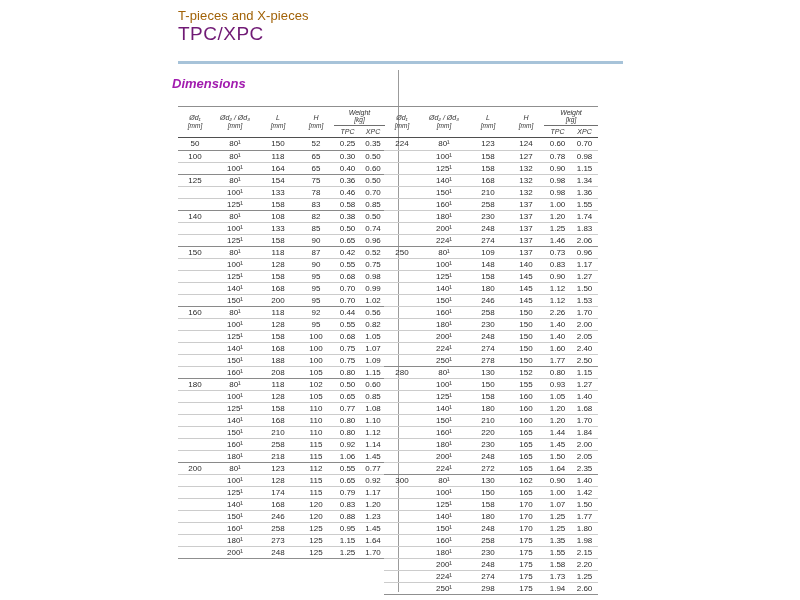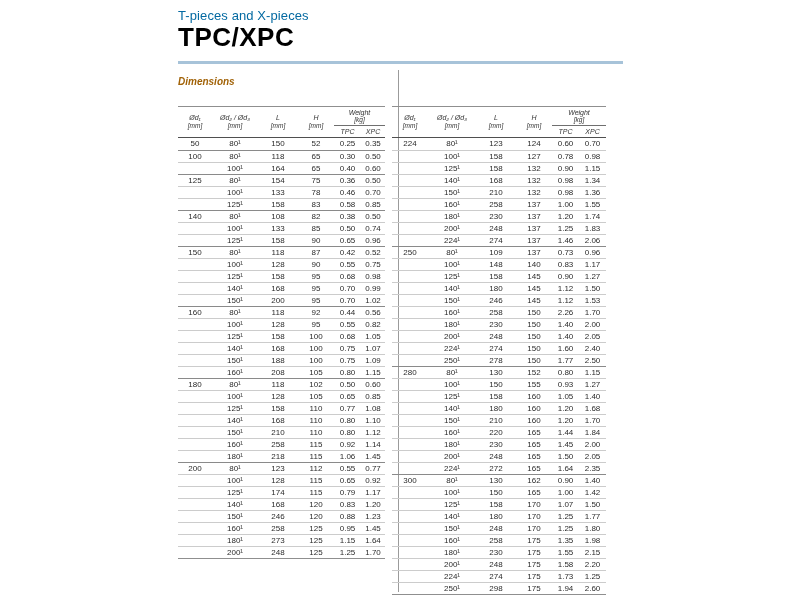--- a/index.html
+++ b/index.html
@@ -2,29 +2,29 @@
 <html><head>
 <meta charset="utf-8">
 <style>
   * { margin:0; padding:0; box-sizing:border-box; }
   html,body { background:#ffffff; }
   .page {
     position:relative; width:800px; height:600px; background:#ffffff;
     font-family:"Liberation Sans","DejaVu Sans",sans-serif; color:#2b2b2b; overflow:hidden;
   }
   .doc-header { position:absolute; left:178px; top:8px; width:446px; }
-  .supertitle { font-size:13px; color:#0369a1; letter-spacing:.1px; }
-  .page-title { font-size:26px; font-weight:bold; color:#000000; letter-spacing:.5px; margin-top:1px; line-height:1.05; }
+  .supertitle { font-size:13px; color:#a16207; letter-spacing:.1px; }
+  .page-title { font-size:19px; font-weight:normal; color:#701a75; letter-spacing:.5px; margin-top:1px; line-height:1.05; }
   .accent-rule { position:absolute; left:178px; top:61px; width:445px; height:3px; background:#a7c3d9; }
-  .section-title { position:absolute; left:178px; top:76px; font-size:10px; font-weight:bold; font-style:italic; color:#a16207; }
+  .section-title { position:absolute; left:172px; top:76px; font-size:13px; font-weight:bold; font-style:italic; color:#a21caf; }
   .tables-divider { position:absolute; left:398px; top:70px; width:1px; height:522px; background:#9b9b9b; }
 
   .dim-table { position:absolute; top:106px; }
   .dim-table.left  { left:178px; width:207px; }
-  .dim-table.right { left:392px; width:214px; }
+  .dim-table.right { left:384px; width:214px; }
 
   .thead {
     display:grid; grid-template-rows:19px 11px;
     border-top:1.5px solid #8f8f8f; border-bottom:1.5px solid #4f4f4f;
     font-style:italic; color:#333;
   }
   .dim-table.left  .thead, .dim-table.left  .trow { grid-template-columns:34px 46px 40px 36px 27px 24px; }
   .dim-table.right .thead, .dim-table.right .trow { grid-template-columns:36px 48px 40px 36px 27px 27px; }
 
   .hcell { grid-row:1 / span 2; display:flex; flex-direction:column; align-items:center; justify-content:center; }

